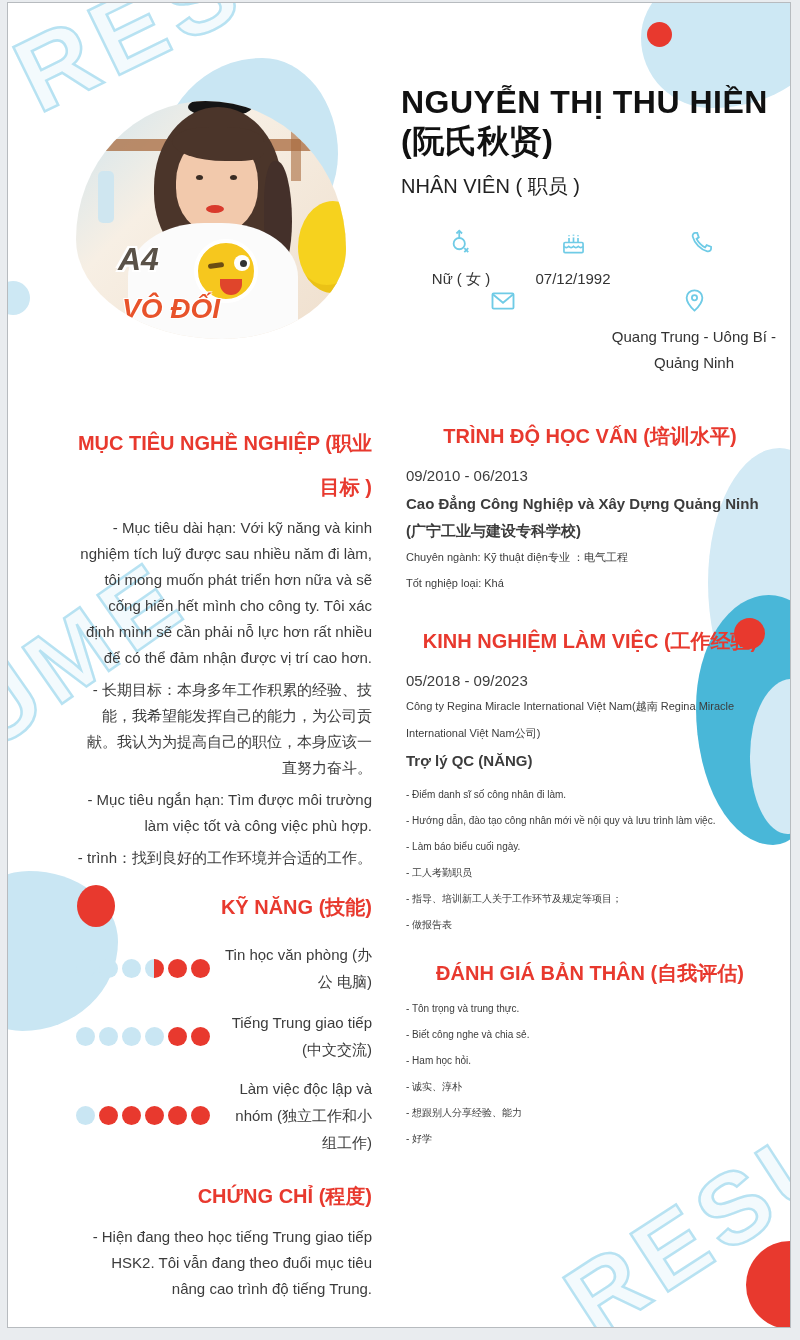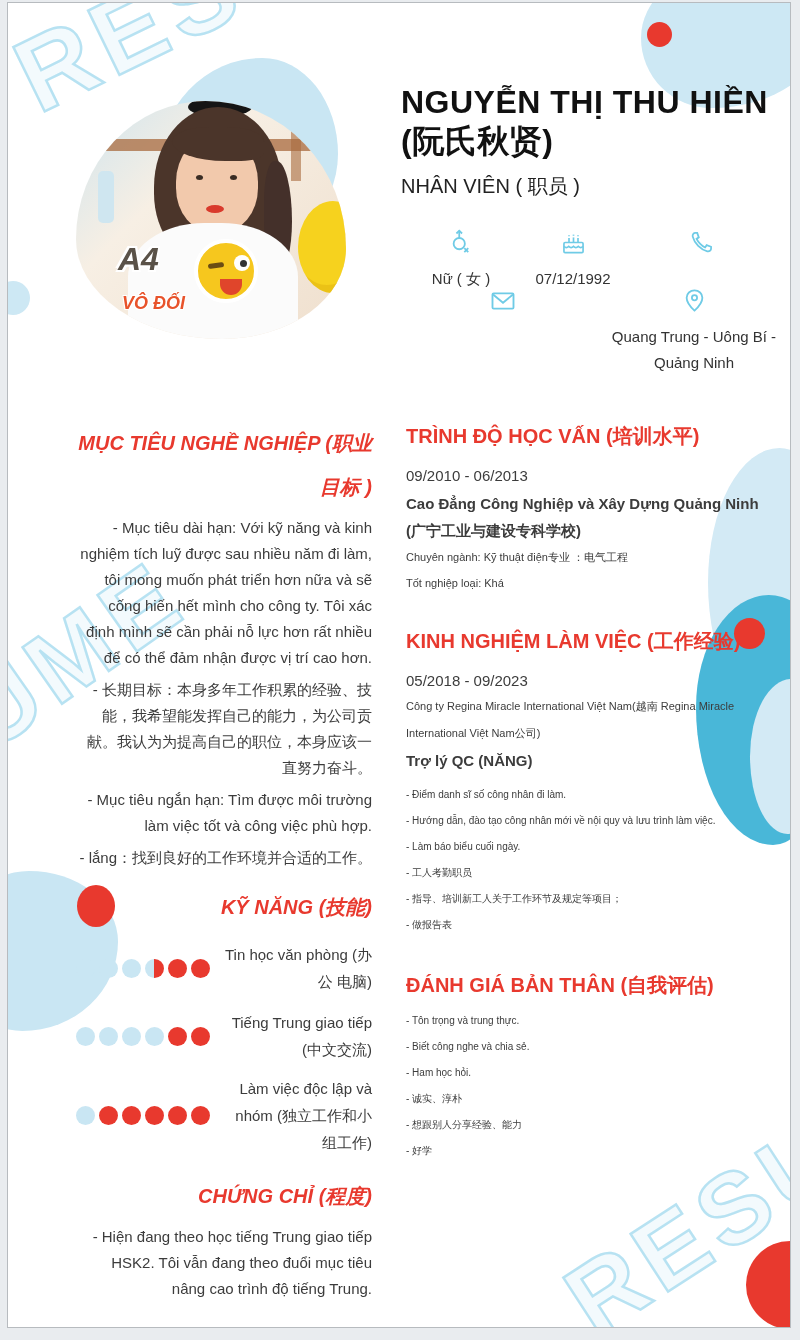--- a/index.html
+++ b/index.html
@@ -75,21 +75,21 @@
   .ph-lips  { position:absolute; left:130px; top:104px; width:18px; height:8px; background:#d93a2c; border-radius:50%; }
   .ph-shirt { position:absolute; left:52px; top:122px; width:170px; height:120px; background:#fbfbfb; border-radius:45% 45% 0 0; }
   .ph-balloon{ position:absolute; left:222px; top:100px; width:70px; height:92px; background:#f6d21e; border-radius:50%; box-shadow:inset -6px -8px 0 rgba(220,170,10,.4); }
   .ph-emoji { position:absolute; left:118px; top:138px; width:64px; height:64px; background:#f6c71e; border:4px solid #fff; border-radius:50%; }
   .ph-emoji .wink { position:absolute; left:10px; top:20px; width:16px; height:5px; background:#6b4d13; border-radius:4px; transform:rotate(-8deg); }
   .ph-emoji .eye  { position:absolute; left:36px; top:12px; width:16px; height:16px; background:#fff; border-radius:50%; }
   .ph-emoji .pupil{ position:absolute; left:42px; top:17px; width:7px; height:7px; background:#333; border-radius:50%; }
   .ph-emoji .tongue{ position:absolute; left:22px; top:36px; width:22px; height:16px; background:#e0452b; border-radius:0 0 12px 12px; }
   .ph-a4    { position:absolute; left:42px; top:140px; font-size:32px; font-weight:bold; font-style:italic; color:#5a5248;
               text-shadow:2px 2px 0 #fff,-2px -2px 0 #fff,2px -2px 0 #fff,-2px 2px 0 #fff; z-index:4; }
-  .ph-vodoi { position:absolute; left:46px; top:192px; font-size:18px; font-weight:bold; font-style:italic; color:#e8532b;
+  .ph-vodoi { position:absolute; left:46px; top:192px; font-size:28px; font-weight:bold; font-style:italic; color:#e8532b;
               text-shadow:1px 1px 0 #fff,-1px -1px 0 #fff,1px -1px 0 #fff,-1px 1px 0 #fff; z-index:4; }
 
   
   .name-block { position:absolute; left:393px; top:80px; width:392px; z-index:2; }
   .name { font-size:32px; line-height:39px; font-weight:bold; color:#111; letter-spacing:.5px; }
   .job-title { margin-top:12px; font-size:20px; color:#222; }
 
   
   .contact-item { position:absolute; z-index:2; text-align:center; font-size:15px; color:#333; }
   .contact-item svg { display:inline-block; }
@@ -97,39 +97,39 @@
   .ci-gender  { left:408px; top:226px; width:90px; }
   .ci-birth   { left:510px; top:226px; width:110px; }
   .ci-phone   { left:648px; top:226px; width:90px; }
   .ci-email   { left:450px; top:284px; width:90px; }
   .ci-address { left:598px; top:284px; width:176px; }
 
   
   h2 { font-size:20px; font-weight:bold; color:#e8392e; }
   .left-col  { position:absolute; left:68px; top:418px; width:296px; z-index:2; text-align:right; }
   .right-col { position:absolute; left:398px; top:418px; width:368px; z-index:2; text-align:left; }
-  .left-col h2 { line-height:44px;font-style:italic; }
-  .right-col h2 { line-height:30px; }
+  .left-col h2 { line-height:44px; }
+  .right-col h2 { line-height:30px;text-align:center; }
   .body-txt { font-size:15px; line-height:26px; color:#3c3c3c; }
   .left-col .body-txt { margin-top:6px; }
   .sec-skills-h { margin-top:14px; line-height:40px; }
   .skill-row { display:flex; align-items:center; margin-top:10px; min-height:58px; }
   .dots { display:flex; gap:4px; flex:none; }
   .dot { width:19px; height:19px; border-radius:50%; }
   .dot.light { background:#c9e6f3; }
   .dot.red   { background:#e8392e; }
   .dot.half  { background:linear-gradient(90deg,#c9e6f3 50%,#e8392e 50%); }
   .skill-label { flex:1; font-size:15px; line-height:27px; text-align:right; padding-left:8px; }
   .sec-cert-h { margin-top:18px; line-height:40px; }
 
   .period { font-size:15px; margin-top:16px; }
   .strong-line { font-size:15px; font-weight:bold; line-height:27px; margin-top:6px; }
   .plain-line { font-size:11px; line-height:26px; }
   .exp-h { margin-top:30px; }
-  .self-h { margin-top:32px; }
+  .self-h { margin-top:20px; }
   .bullets { margin-top:8px; }
   .bullets div { font-size:10px; line-height:26px; }
 </style>
 </head>
 <body>
 
 <div id="page">
 
   <div class="wm wm-top">RESUME</div>
   <div class="wm wm-left">RESUME</div>
@@ -234,21 +234,21 @@
       </svg>
     </span>
     <div class="contact-label">Quang Trung - Uông Bí - Quảng Ninh</div>
   </div>
 
   <div class="left-col">
     <h2>MỤC TIÊU NGHỀ NGHIỆP (职业目标 )</h2>
     <div class="body-txt">- Mục tiêu dài hạn: Với kỹ năng và kinh nghiệm tích luỹ được sau nhiều năm đi làm, tôi mong muốn phát triển hơn nữa và sẽ cống hiến hết mình cho công ty. Tôi xác định mình sẽ cần phải nỗ lực hơn rất nhiều để có thể đảm nhận được vị trí cao hơn.</div>
     <div class="body-txt">- 长期目标：本身多年工作积累的经验、技能，我希望能发挥自己的能力，为公司贡献。我认为为提高自己的职位，本身应该一直努力奋斗。</div>
     <div class="body-txt">- Mục tiêu ngắn hạn: Tìm được môi trường làm việc tốt và công việc phù hợp.</div>
-    <div class="body-txt">- lắng：找到良好的工作环境并合适的工作。</div>
+    <div class="body-txt">- trình：找到良好的工作环境并合适的工作。</div>
 
     <h2 class="sec-skills-h">KỸ NĂNG (技能)</h2>
 
     <div class="skill-row">
       <div class="dots">
           <span class="dot light"></span>
           <span class="dot light"></span>
           <span class="dot light"></span>
           <span class="dot half"></span>
           <span class="dot red"></span>

